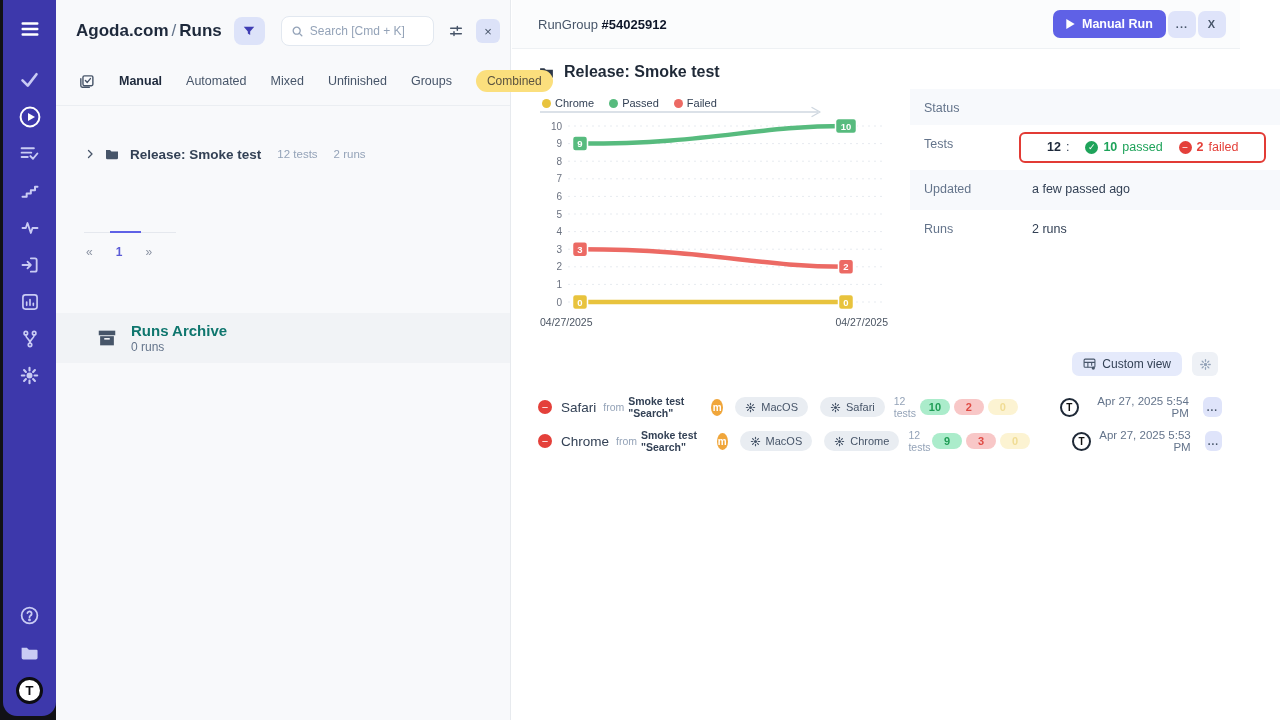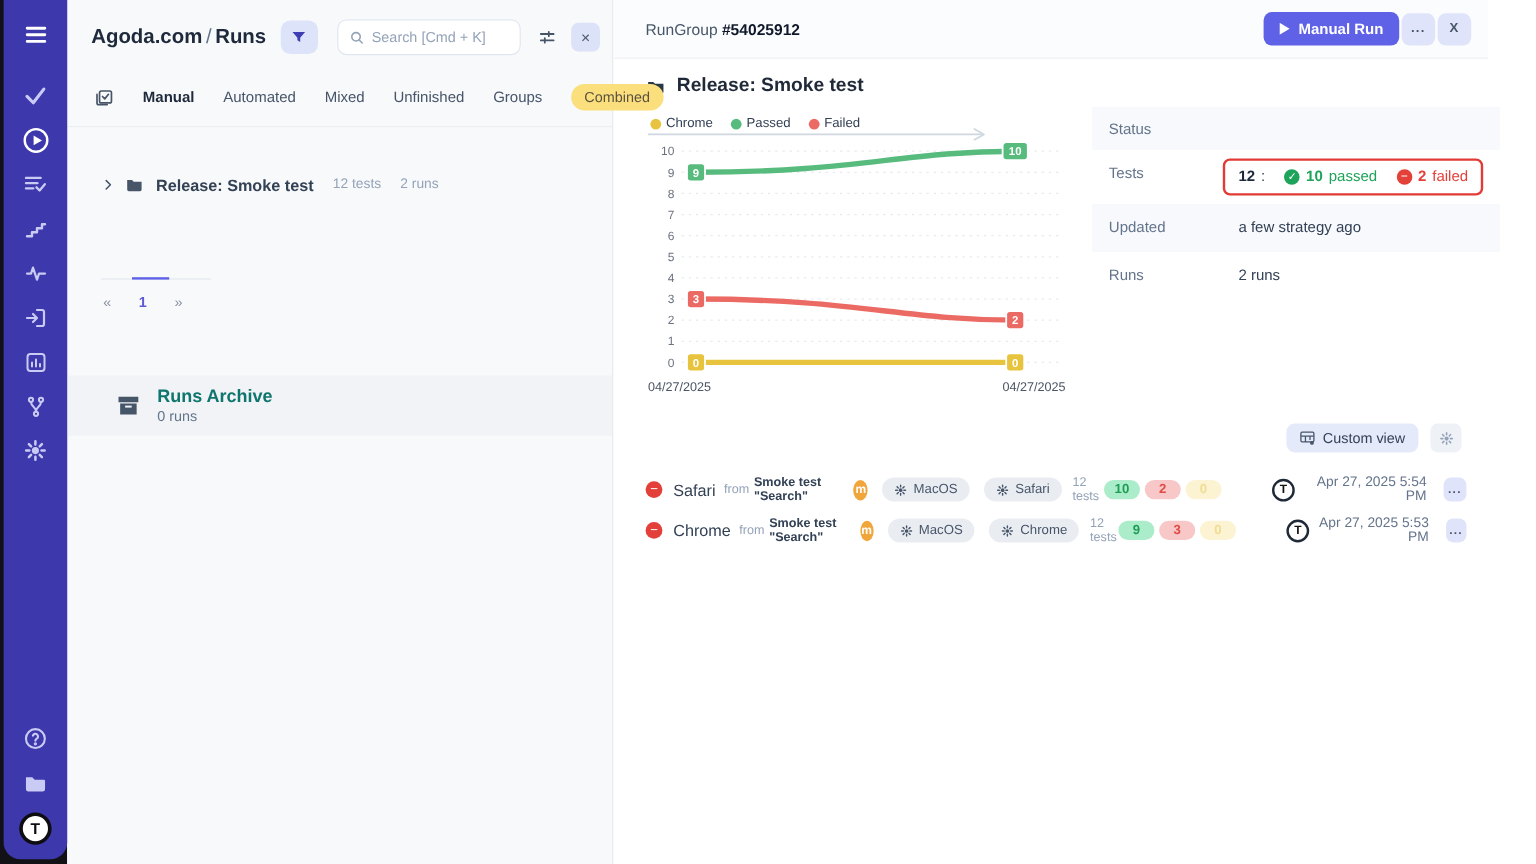--- a/index.html
+++ b/index.html
@@ -81,21 +81,21 @@
   .legend-arrow { margin-top:-3px; display:block; }
   .table-col { flex:1; margin-left:20px; margin-top:4px; }
   .srow { display:flex; padding:10px 14px; font-size:12.5px; }
   .srow.alt { background:#f7f9fc; }
   .srow-label { width:108px; color:#64748b; padding-top:2px; flex:none; }
   .srow-value { flex:1; color:#334155; line-height:1.55; }
   .dot-red { display:inline-block; width:9px; height:9px; border-radius:50%; background:#e4403a;
              margin-right:5px; vertical-align:-1px; }
   .txt-failed { color:#e4403a; font-weight:700; }
   .annotate-box { display:inline-flex; align-items:center; gap:16px; border:2px solid #e23b35;
-                  border-radius:6px; padding:4px 11px; margin:-3px 0 -3px -13px; }
+                  border-radius:6px; padding:4px 26px; margin:-3px 0 -3px -13px; }
   .tests-total { font-weight:700; color:#1e293b; }
   .mini-check { display:inline-flex; width:13px; height:13px; border-radius:50%; background:#1ea35a;
                 color:#fff; font-size:9px; align-items:center; justify-content:center; }
   .mini-minus { display:inline-flex; width:13px; height:13px; border-radius:50%; background:#e4403a;
                 color:#fff; font-size:10px; align-items:center; justify-content:center; }
   .passed-txt { color:#1ea35a; } .passed-txt b { font-weight:700; }
   .failed-txt { color:#e4403a; } .failed-txt b { font-weight:700; }
   .t-group { display:inline-flex; align-items:center; gap:5px; }
 
   .custom-row { display:flex; justify-content:flex-end; align-items:center; gap:10px; margin-top:14px;
@@ -393,21 +393,21 @@
               <span class="t-group failed-txt">
                 <span class="mini-minus">−</span>
                 <b>2</b>
                 <span>failed</span>
               </span>
             </span>
           </div>
         </div>
         <div class="srow alt">
           <div class="srow-label">Updated</div>
-          <div class="srow-value">a few strategy ago</div>
+          <div class="srow-value">a few passed ago</div>
         </div>
         <div class="srow">
           <div class="srow-label">Runs</div>
           <div class="srow-value">2 runs</div>
         </div>
       </div>
     </div>
 
     <div class="custom-row">
       <div class="custom-btn">

